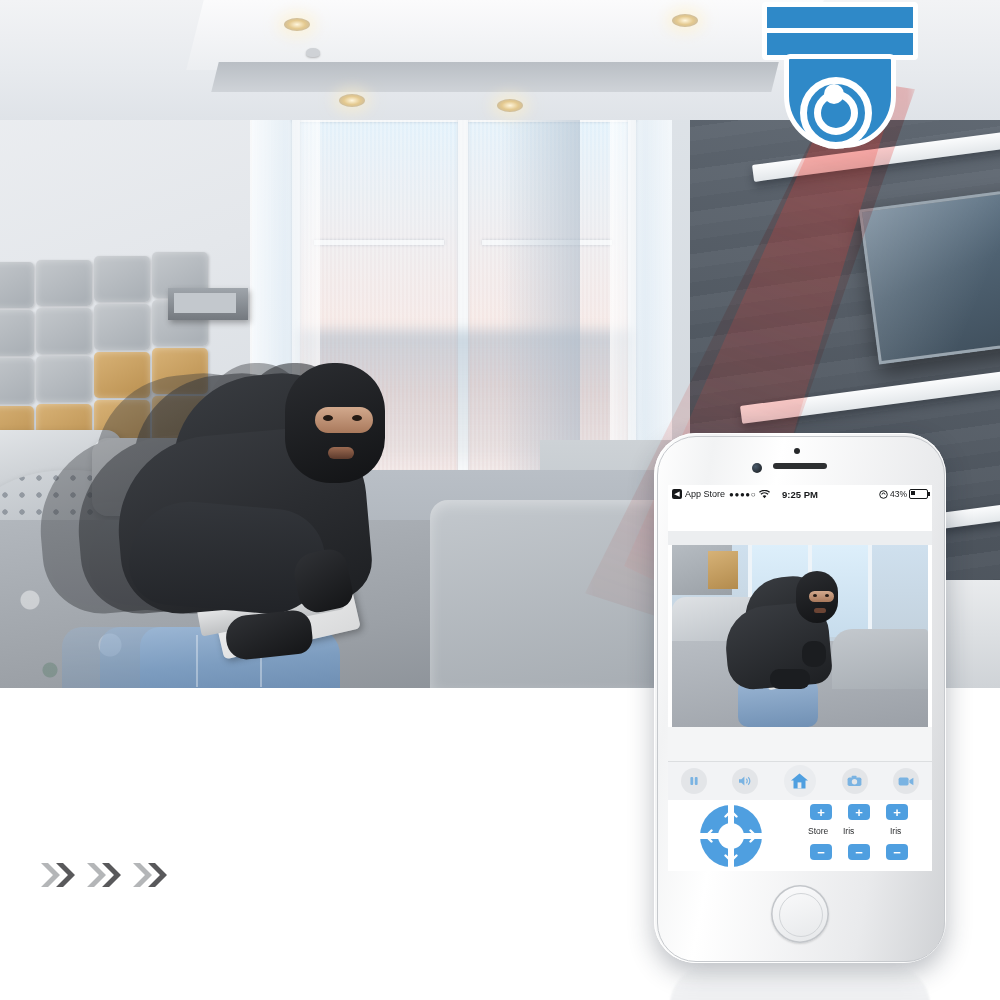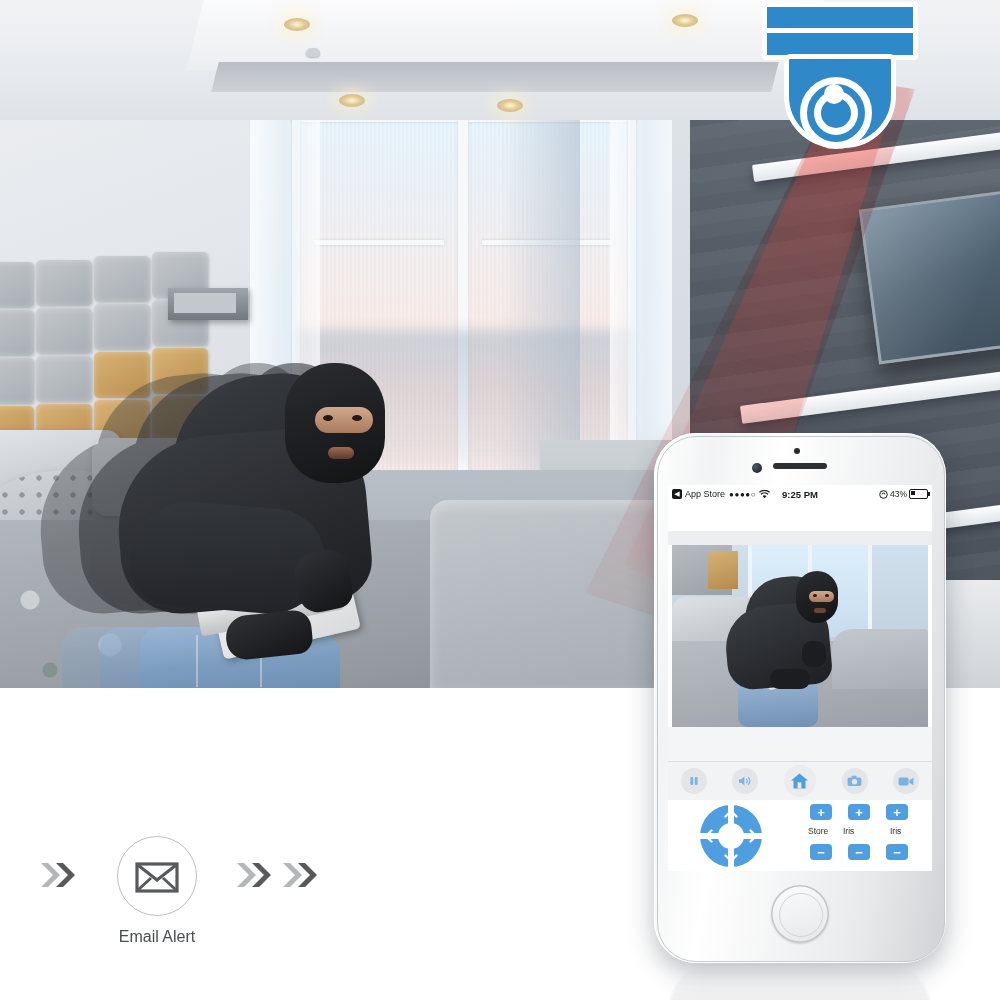--- a/index.html
+++ b/index.html
@@ -351,30 +351,20 @@
     <div id="flow">
 
 
       <div class="chev">
         <svg width="40" height="28" viewBox="0 0 40 28">
           <path d="M2 2 L14 14 L2 26 L9 26 L21 14 L9 2 Z" fill="#b4b6b8"></path>
           <path d="M17 2 L29 14 L17 26 L24 26 L36 14 L24 2 Z" fill="#59595b"></path>
         </svg>
       </div>
 
-      <div class="flow-step">
-        <div class="circ">
-          <svg width="50" height="50" viewBox="0 0 50 50">
-            <rect x="5" y="13" width="40" height="27" fill="none" stroke="#58595b" stroke-width="3.2"></rect>
-            <path d="M6.5 14.5 L25 29 L43.5 14.5" fill="none" stroke="#58595b" stroke-width="3.2"></path>
-            <path d="M6.5 38.5 L19 27 M43.5 38.5 L31 27" fill="none" stroke="#58595b" stroke-width="3"></path>
-          </svg>
-        </div>
-        <div class="steplabel">Email Alert</div>
-      </div>
 
       <div class="chev">
         <svg width="40" height="28" viewBox="0 0 40 28">
           <path d="M2 2 L14 14 L2 26 L9 26 L21 14 L9 2 Z" fill="#b4b6b8"></path>
           <path d="M17 2 L29 14 L17 26 L24 26 L36 14 L24 2 Z" fill="#59595b"></path>
         </svg>
       </div>
 
 
       <div class="chev">

